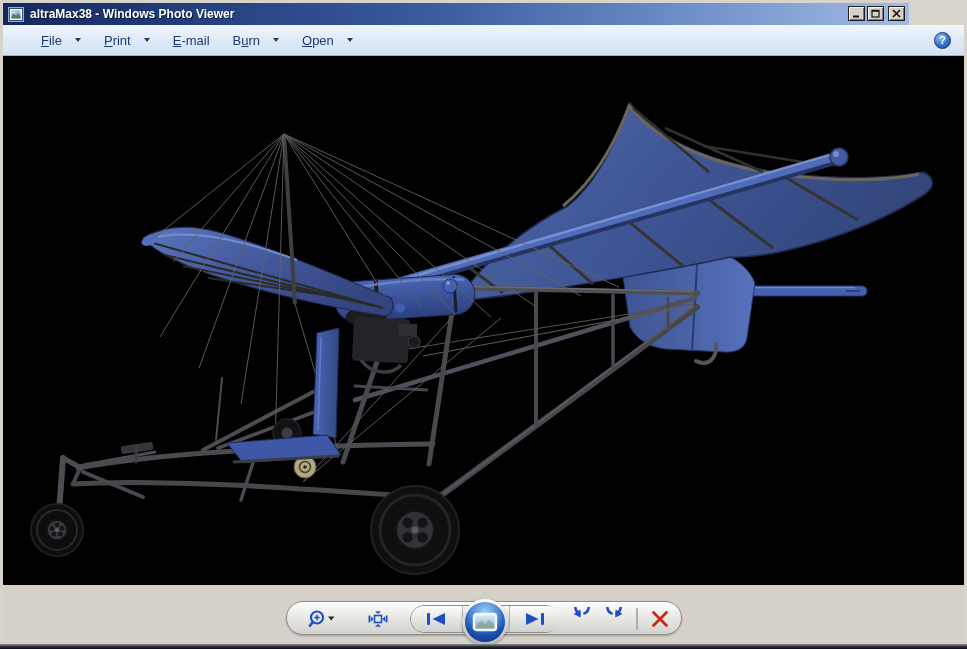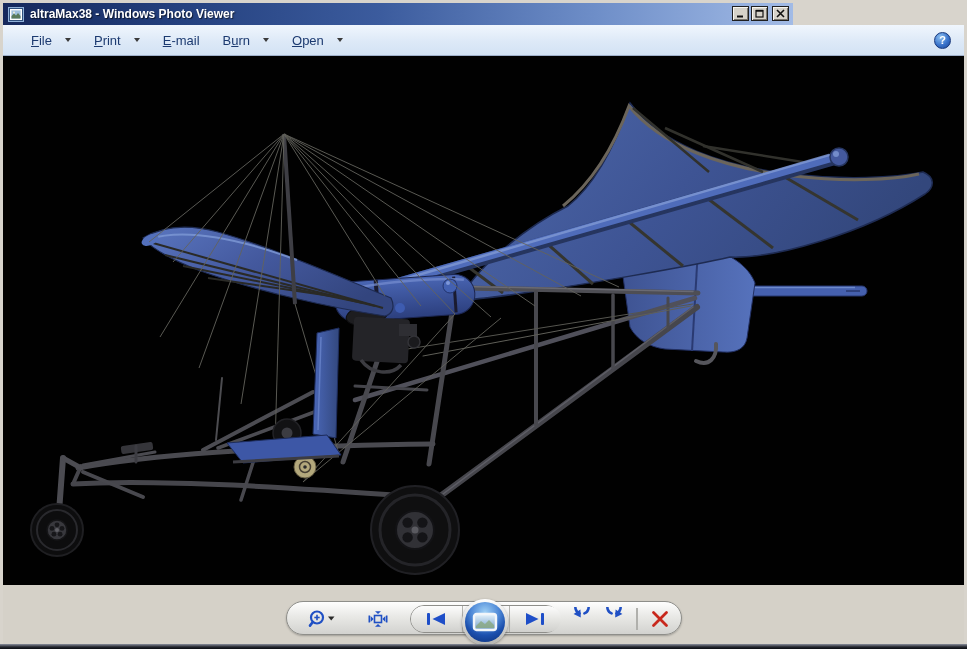--- a/index.html
+++ b/index.html
@@ -4,42 +4,42 @@
 <style>
   html,body{margin:0;padding:0;background:#000;}
   *{box-sizing:border-box;cursor:default;user-select:none;}
   .window{
     position:relative;width:967px;height:649px;
     background:#d8d4cc;overflow:hidden;
     font-family:"Liberation Sans",sans-serif;
   }
   
   .titlebar{
-    position:absolute;left:3px;top:3px;width:790px;height:22px;
+    position:absolute;left:3px;top:3px;width:906px;height:22px;
     background:linear-gradient(90deg,#15285c 0%,#24407e 22%,#3c5c9e 48%,#6e8ec8 75%,#a2bbe6 100%);
     display:flex;align-items:center;
   }
   .title-icon{margin-left:5px;margin-right:6px;display:flex;}
   .title-text{color:#fff;font-size:12px;font-weight:bold;text-shadow:1px 1px 1px rgba(0,0,0,.6);white-space:nowrap;}
   .win-controls{position:absolute;right:4px;top:3px;display:flex;}
   .win-btn{
     width:17px;height:15px;margin-left:2px;padding:0;
     background:#d6d2c9;border:1px solid #1f1f1f;
     box-shadow:inset 1px 1px 0 #f7f5f0,inset -1px -1px 0 #7b776f;
     display:flex;align-items:center;justify-content:center;
   }
   .win-btn.close{margin-left:4px;}
   
   .menubar{
     position:absolute;left:3px;top:25px;width:961px;height:31px;
     background:linear-gradient(180deg,#f0f6fd 0%,#dde9f7 55%,#d3e2f4 100%);
     border-bottom:1px solid #9fb0ca;
     display:flex;align-items:center;font-size:13px;color:#1c3a70;
   }
-  .menu{display:flex;padding-left:28px;gap:23px;align-items:center;}
+  .menu{display:flex;padding-left:38px;gap:23px;align-items:center;}
   .menu-item{display:flex;align-items:center;gap:13px;}
   .mi-key{text-decoration:underline;}
   .caret{width:0;height:0;border-left:3.5px solid transparent;border-right:3.5px solid transparent;border-top:4px solid #3a3a3a;}
   .help-btn{
     position:absolute;right:13px;top:7px;width:17px;height:17px;border:1px solid #16377c;border-radius:50%;
     background:radial-gradient(circle at 35% 28%,#8cc0f0,#3a74cc 55%,#1a4496);
     color:#fff;font-weight:bold;font-size:11px;line-height:15px;text-align:center;padding:0;
   }
   
   .image-area{position:absolute;left:3px;top:56px;width:961px;height:529px;background:#000;}

